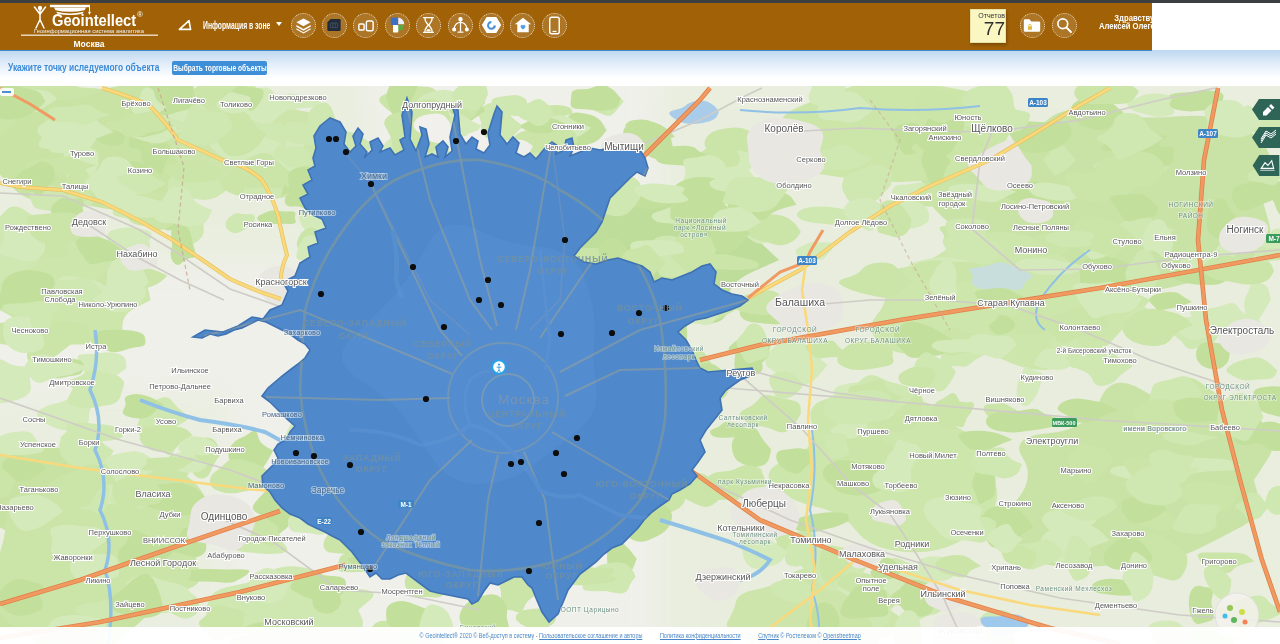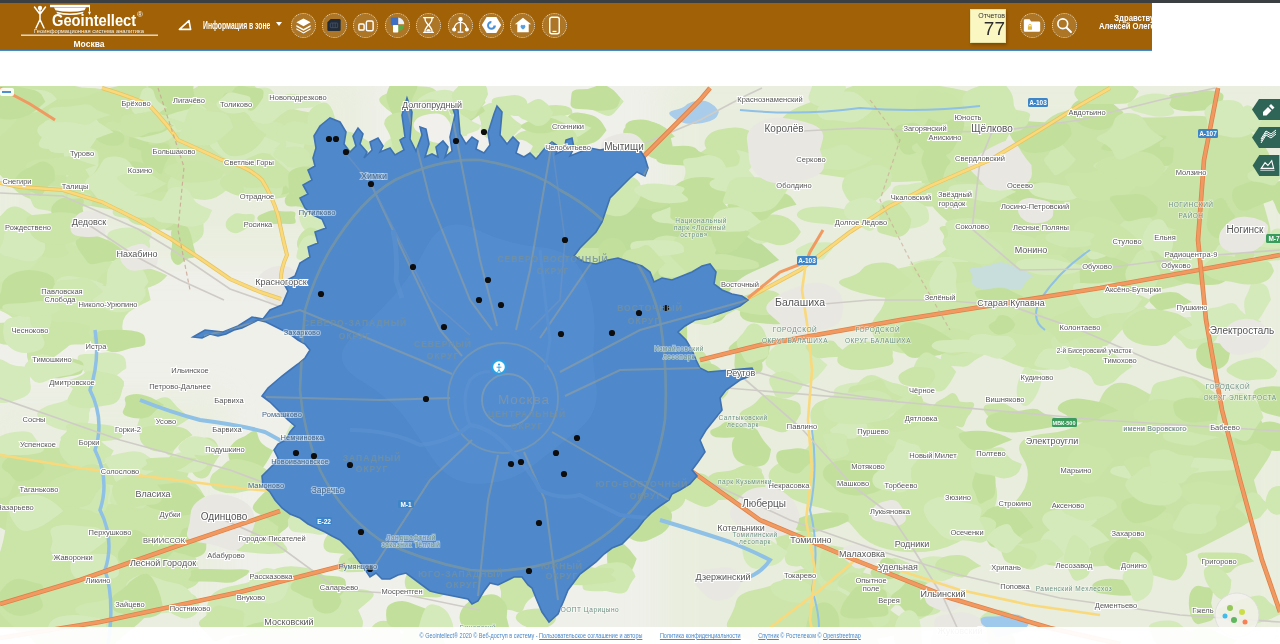--- a/index.html
+++ b/index.html
@@ -145,20 +145,26 @@
   <div style="position:absolute;left:1069px;top:12px;width:100px;text-align:right;font-size:8.5px;font-weight:bold;color:#fff;line-height:7.5px;transform:scaleX(0.9);transform-origin:right center">Здравствуйте,<br>Алексей Олегович</div>
   <div class="cbtn" style="left:1174px;background:rgba(255,255,255,0.18)">
         <svg width="16" height="15" viewBox="0 0 24 22">
           <circle cx="12" cy="8" r="4.2" fill="#fff"></circle>
           <path d="M3.5 20.5 Q5 13.5 12 13.5 Q19 13.5 20.5 20.5Z" fill="#fff"></path>
         </svg>
       </div>
   <div style="position:absolute;left:1203px;top:22px;width:0;height:0;border-left:3.5px solid transparent;border-right:3.5px solid transparent;border-top:4px solid #fff"></div>
   <div style="position:absolute;left:1188px;top:0px;width:80px;text-align:right;font-size:33px;font-weight:300;color:#fff;transform:scaleX(0.6);transform-origin:right top;white-space:nowrap">1749</div>
   <div style="position:absolute;left:1214px;top:32px;width:50px;text-align:center;font-size:8px;font-weight:bold;color:#fff;margin-left:8px">точку</div>
+</div>
+<div id="subhead">
+  <div style="position:absolute;left:8px;top:11px;font-size:10.5px;font-weight:bold;color:#3c8bd9;transform:scaleX(0.80);transform-origin:left center;white-space:nowrap">Укажите точку иследуемого объекта</div>
+  <div style="position:absolute;left:172px;top:11px;width:95px;height:14px;background:#3e8ed8;border-radius:2px;color:#fff;font-size:8.5px;font-weight:bold;line-height:14px">
+        <span style="position:absolute;left:50%;white-space:nowrap;transform:translateX(-50%) scaleX(0.78)">Выбрать торговые объекты</span>
+      </div>
 </div>
 <div id="map">
 <svg width="1280" height="558" viewBox="0 86 1280 558" style="position:absolute;left:0;top:0;display:block">
 <defs>
   <clipPath id="polyclip">
             <path d="M193,337L205,330L223,332L238,326L252,317L263,319L270,310L282,305L288,291L283,282L295,276L300,263L310,257L308,247L318,243L315,232L326,228L322,219L313,215L305,208L300,198L308,194L303,185L312,180L308,170L315,166L313,158L316,148L314,136L320,126L330,118L340,122L346,132L344,144L350,152L356,146L353,136L358,128L363,134L360,144L367,152L364,158L372,150L370,142L378,138L383,146L380,152L390,148L395,155L404,150L400,140L405,137L402,115L407,98L412,112L410,139L416,151L422,135L420,127L426,129L429,144L425,157L432,154L438,157L436,147L443,141L448,147L445,157L452,151L450,137L455,115L452,106L458,110L460,134L466,144L472,137L478,141L476,149L484,153L490,145L488,133L494,114L497,106L502,112L500,135L507,144L513,137L519,143L516,153L524,157L530,153L536,159L545,148L552,142L558,146L556,154L564,150L566,140L572,138L574,148L570,156L580,152L590,148L600,150L610,148L622,150L632,146L640,150L645,158L648,168L645,176L637,172L630,178L622,186L616,192L610,198L606,210L602,222L596,232L588,240L580,248L574,256L584,262L596,264L608,260L618,258L630,262L642,266L650,272L654,282L662,278L672,280L682,276L692,272L702,266L710,264L716,272L714,284L722,290L732,294L742,296L748,300L740,306L730,310L718,314L706,318L695,320L685,326L678,332L686,340L692,350L696,360L700,368L708,372L752,368L755,374L740,380L726,390L720,398L722,410L714,420L706,430L700,440L705,452L698,462L692,470L697,476L690,484L680,490L672,494L669,500L660,506L652,512L644,520L638,528L630,536L622,544L612,548L604,554L596,562L588,568L580,574L574,582L568,590L564,600L558,614L549,622L542,612L536,598L532,588L528,585L522,577L514,577L506,581L498,585L490,583L484,591L478,601L472,604L468,599L458,597L448,595L438,593L430,591L422,585L414,579L406,573L398,575L390,579L382,579L376,573L370,577L364,568L358,560L352,552L346,546L340,540L332,536L325,532L316,528L308,524L300,518L290,514L282,508L275,500L270,492L263,486L262,476L268,470L274,464L278,458L274,450L278,444L286,440L290,432L295,426L288,420L282,414L276,408L270,402L262,396L268,388L275,382L282,376L290,370L298,364L305,358L310,350L305,344L298,340L290,334L282,330L274,326L266,322L258,320L250,324L242,328L234,330L226,334L218,336L210,334L202,338Z"></path>
           </clipPath>
   <filter id="soft" x="-20%" y="-20%" width="140%" height="140%">
             <feGaussianBlur stdDeviation="16"></feGaussianBlur>
           </filter>

